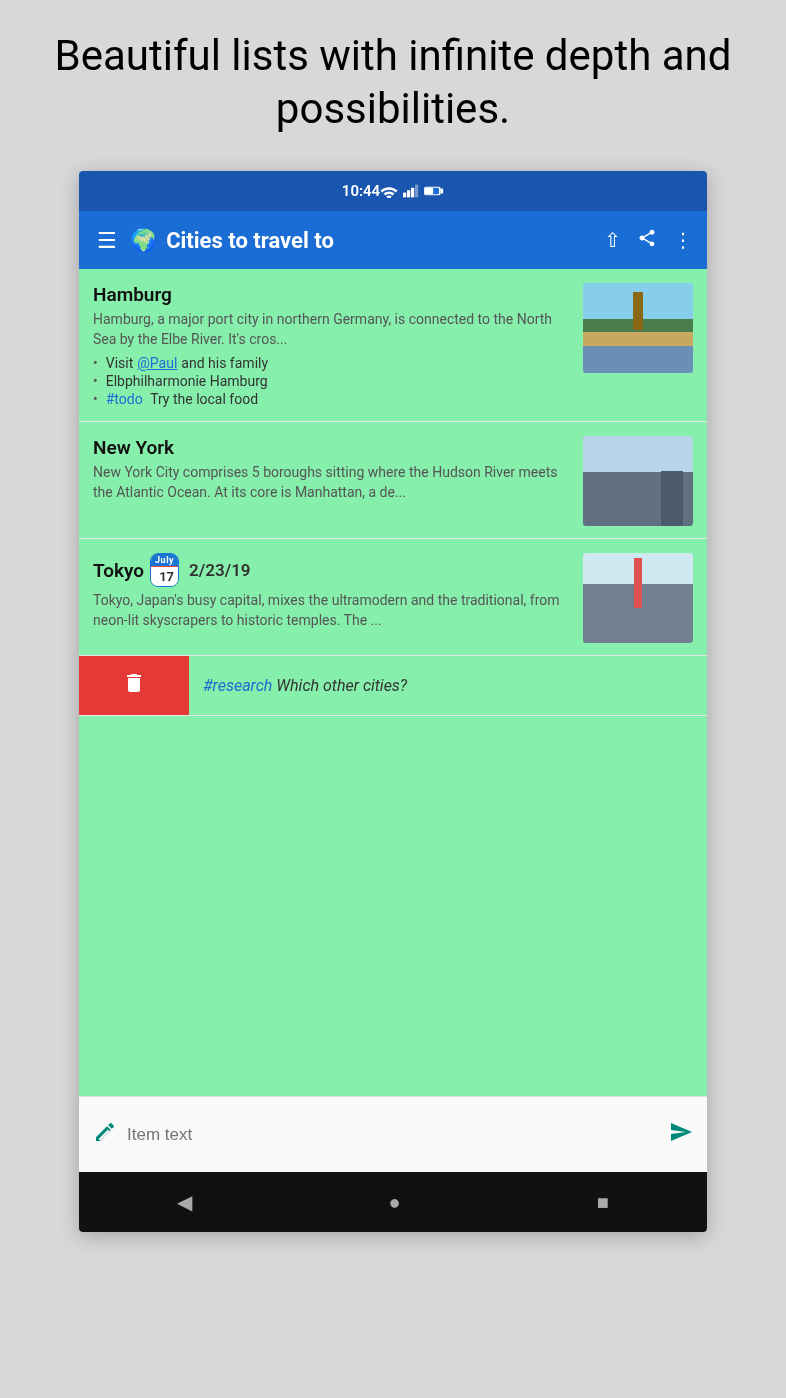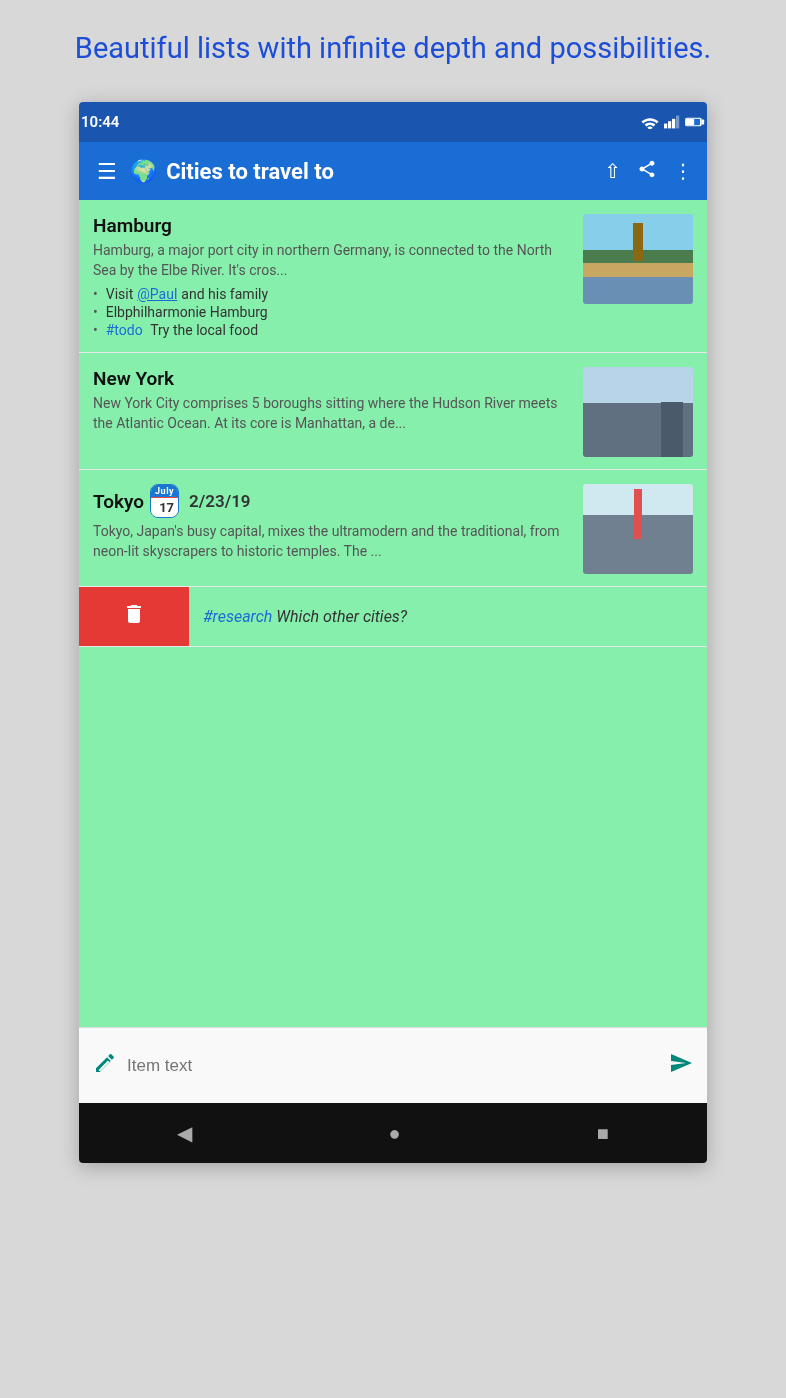--- a/index.html
+++ b/index.html
@@ -12,42 +12,42 @@
       font-family: 'Roboto', Arial, sans-serif;
       padding: 30px 0;
     }
     .page-wrapper {
       width: 786px;
       display: flex;
       flex-direction: column;
       align-items: center;
     }
     .headline {
-      font-size: 29px;
+      font-size: 42px;
       font-weight: 400;
-      color: #1d4ed8;
+      color: #000000;
       text-align: center;
       line-height: 1.25;
       margin-bottom: 36px;
       padding: 0 40px;
     }
     .phone {
       width: 628px;
       background: #fff;
       border-radius: 4px;
       overflow: hidden;
       box-shadow: 0 4px 20px rgba(0,0,0,0.25);
     }
     
     .status-bar {
       background: #1a56b0;
       height: 40px;
       display: flex;
       align-items: center;
-      justify-content: space-between;
+      justify-content: center;
       padding: 0 2px;
     }
     .status-time {
       color: #fff;
       font-size: 15px;
       font-weight: 600;
     }
     .status-icons {
       display: flex;
       align-items: center;

